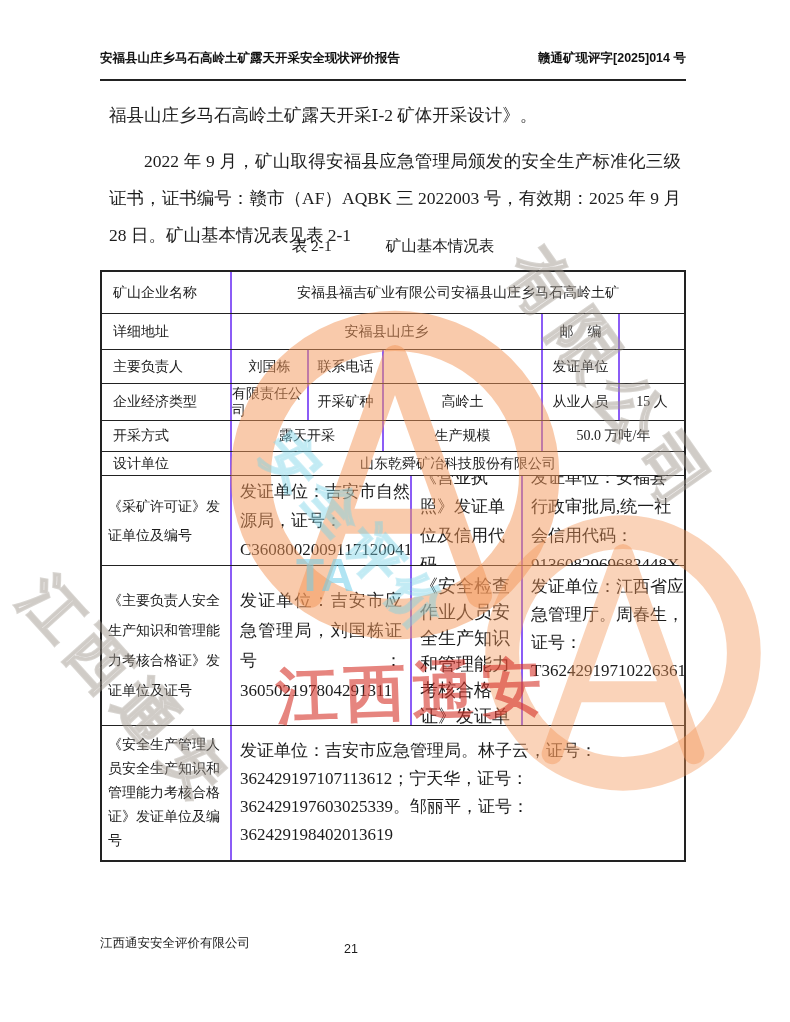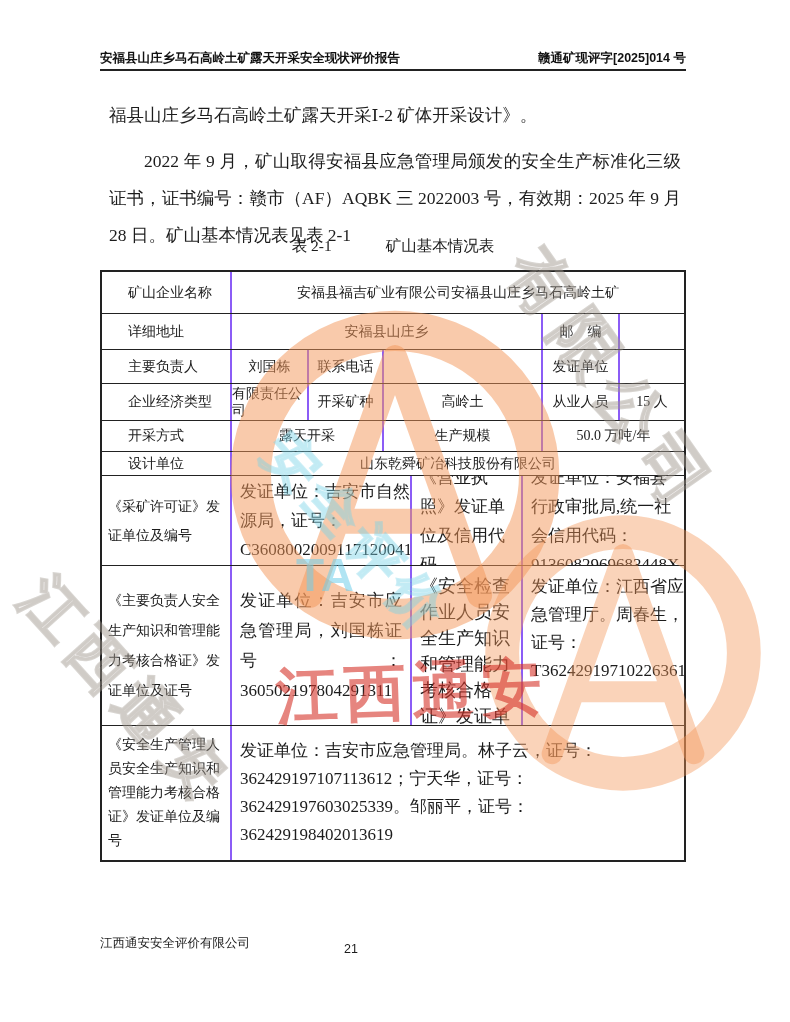--- a/index.html
+++ b/index.html
@@ -7,21 +7,21 @@
     position:relative; width:790px; height:1022px; background:#ffffff;
     font-family:"Liberation Serif","DejaVu Serif",serif; color:#1c1c1c;
     overflow:hidden;
   }
   
   .header{
     position:absolute; left:100px; top:50px; width:586px;
     display:flex; justify-content:space-between; align-items:flex-end;
     font-family:"Liberation Sans","DejaVu Sans",sans-serif;
     font-weight:bold; font-size:12.5px; color:#111;
-    border-bottom:2px solid #222; padding-bottom:2px;
+    border-bottom:2px solid #222; padding-bottom:12px;
   }
   
   .bodytext{
     position:absolute; left:100px; top:88px; width:590px;
     font-size:17.5px; line-height:37px; text-align:justify;
   }
   .bodytext p{margin:9px;}
   .indent{text-indent:2em;}
   
   .caption{
@@ -36,21 +36,21 @@
     font-size:14px;
   }
   .r{display:flex; border-top:1px solid #222; box-sizing:border-box;}
   .r:first-child{border-top:none;}
   .c{
     border-left:2px solid #8b5cf6; box-sizing:border-box;
     display:flex; align-items:center; justify-content:center;
     text-align:center; padding:2px 5px; overflow:hidden;
   }
   .c:first-child{border-left:none;}
-  .lab{justify-content:flex-start; text-align:left; padding-left:26px;}
+  .lab{justify-content:flex-start; text-align:left; padding-left:11px;}
   .labml{justify-content:flex-start; text-align:left; padding:4px 6px; line-height:30px;}
   .long{font-size:17px; text-align:left; justify-content:flex-start; line-height:29px; padding:4px 8px;}
   .just{text-align:justify; text-justify:inter-character;}
   .top{align-items:flex-start; padding-top:7px;}
   .h41{height:41px}.h36{height:36px}.h34{height:34px}.h37{height:37px}
   .h31{height:31px}.h24{height:24px}.h90{height:90px}.h160{height:160px}.h135{height:135px}
   .w128{width:128px}.w311{width:311px}.w77{width:77px}.w75{width:75px}
   .w159{width:159px}.w152{width:152px}.w180{width:180px}.w111{width:111px}
   .fx{flex:1}
   .lh26{line-height:26px; font-size:18px}

